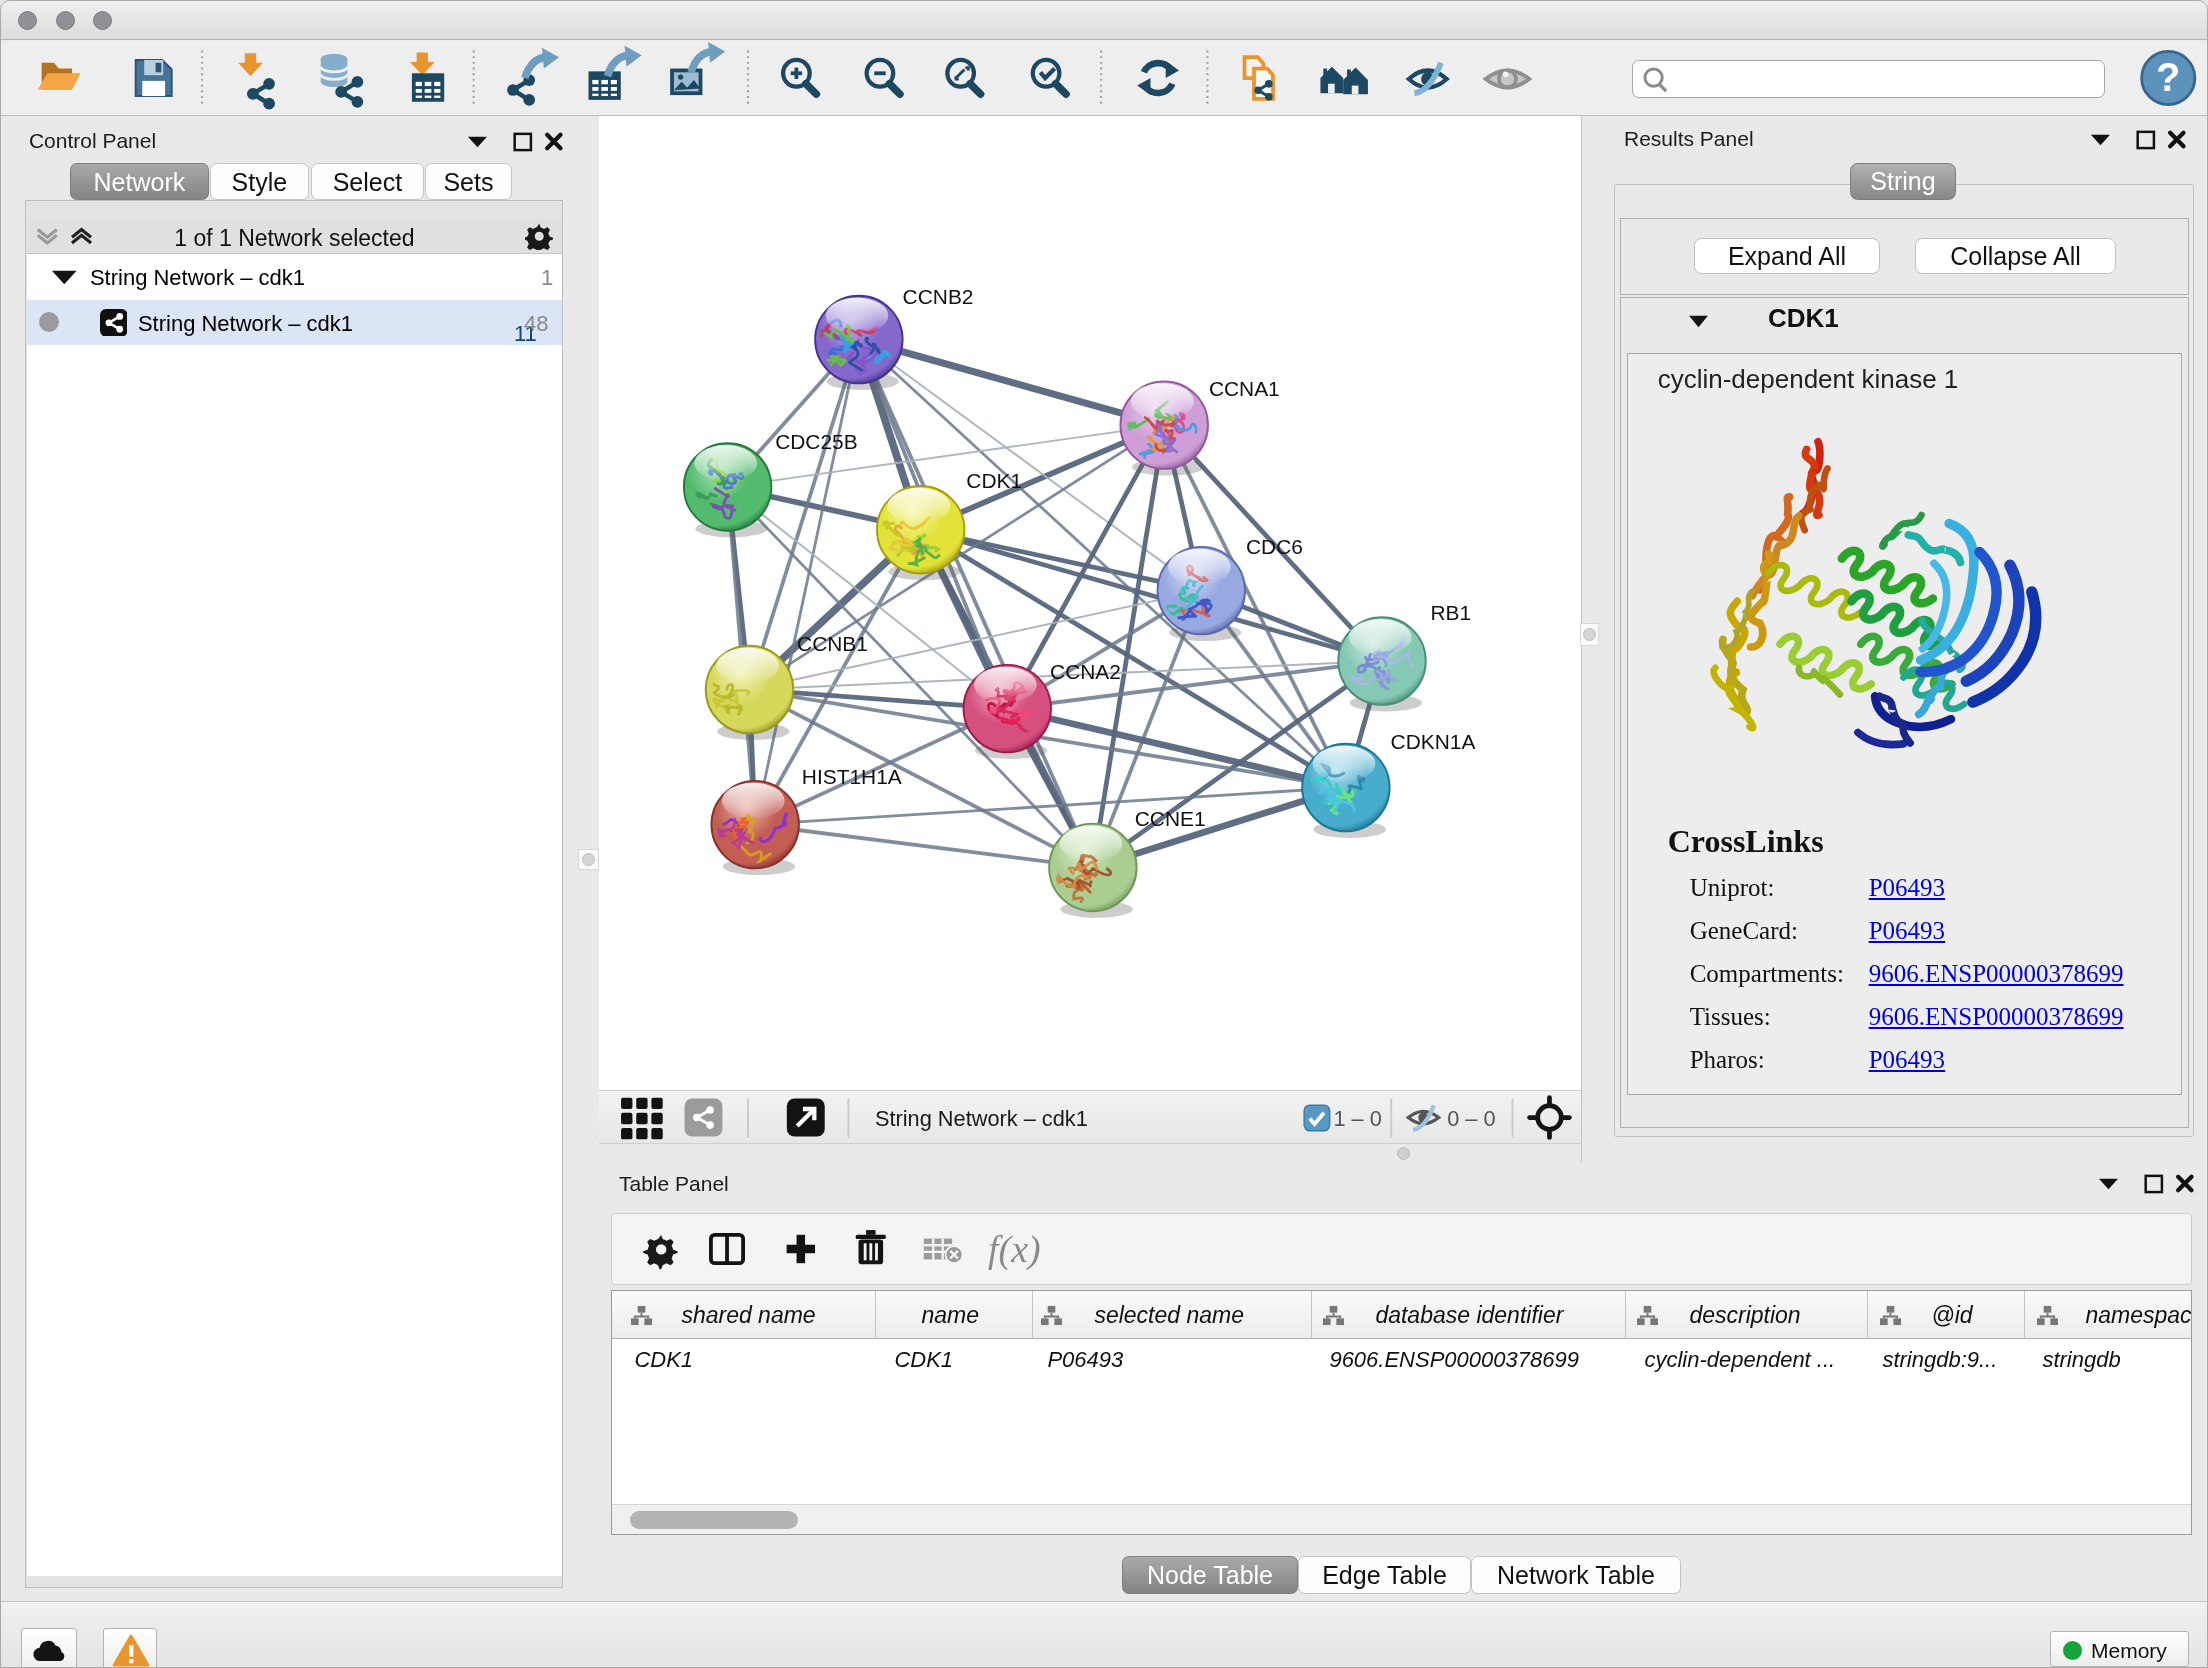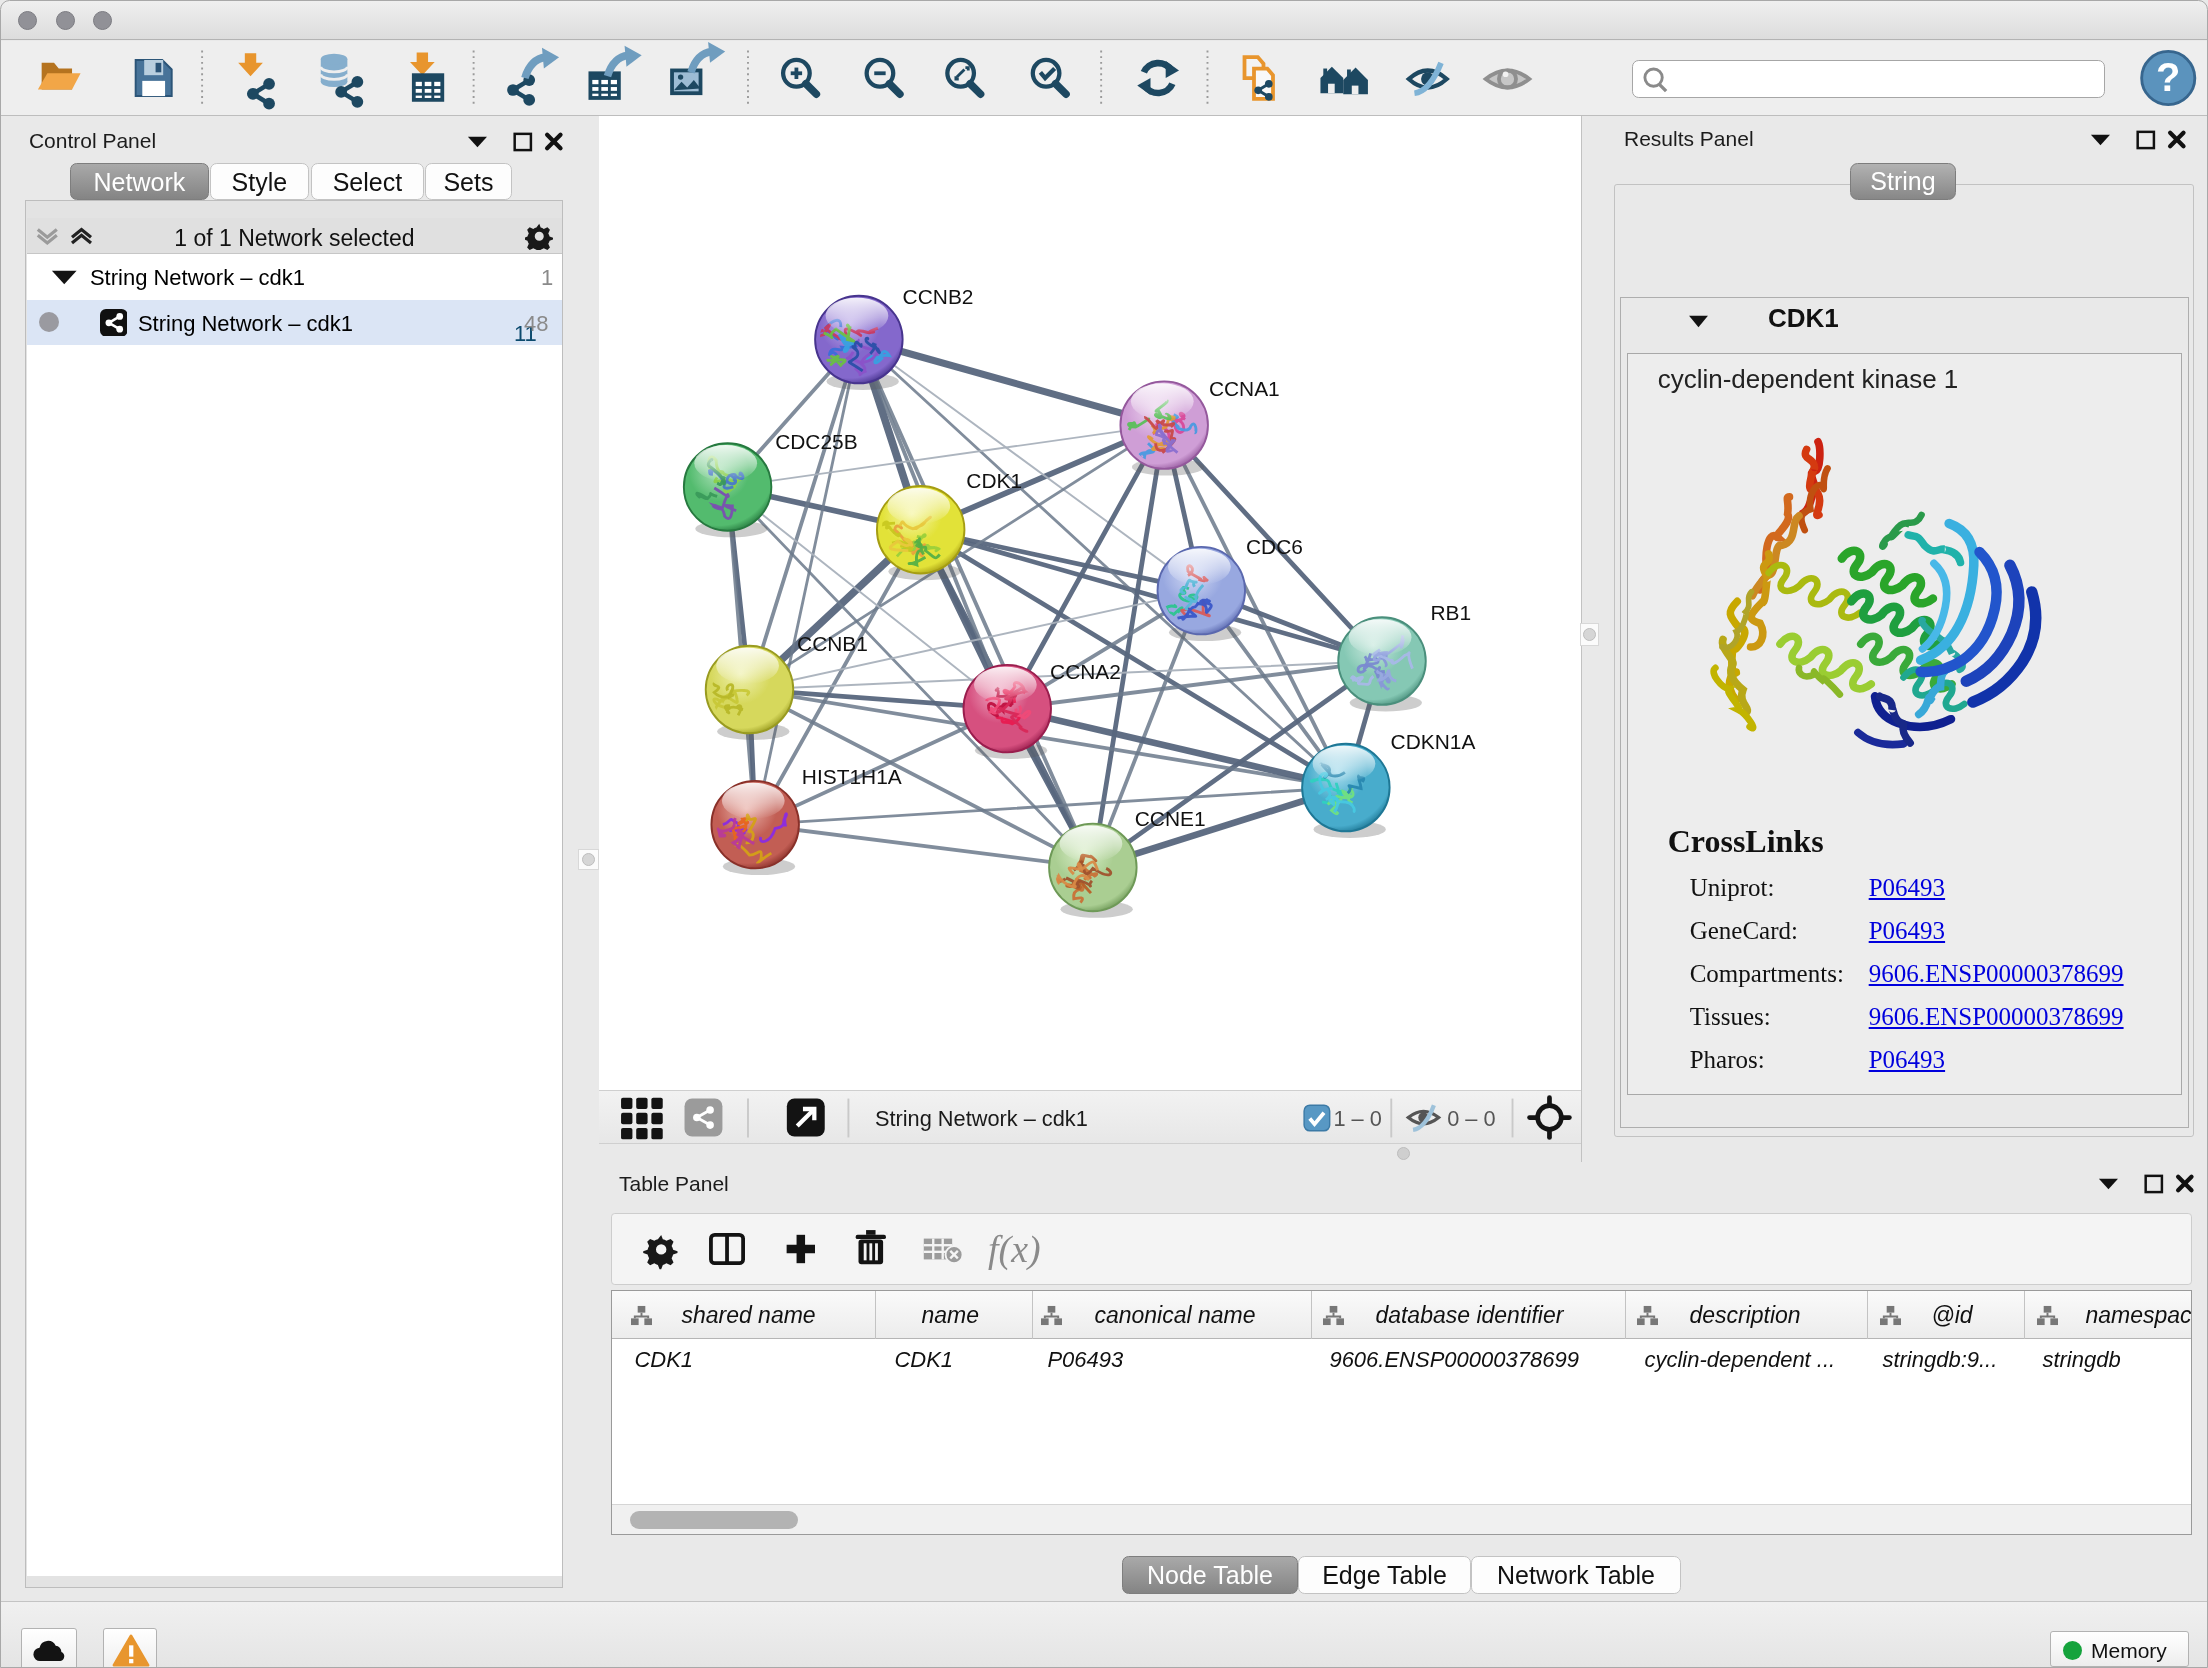--- a/index.html
+++ b/index.html
@@ -670,20 +670,24 @@
   </div>
   <div class="abs" id="results">
     <div class="ptitle" style="position:absolute;left:42px;top:11.4px;">Results Panel</div>
     <svg width="105" height="21" style="position:absolute;left:507px;top:13.3px" viewBox="0 0 110 22">
       <path d="M2,6 L22,6 L12,17 z" fill="#111"></path>
       <rect x="51" y="3" width="17" height="17" fill="none" stroke="#111" stroke-width="2.6"></rect>
       <path d="M85,4 L99,18 M99,4 L85,18" stroke="#111" stroke-width="4.5" stroke-linecap="round"></path>
     </svg>
     <div style="position:absolute;left:32px;top:68px;width:580px;height:953px;background:#e9e9e9;border:1px solid #c2c2c2;border-radius:2.9px;"></div>
     <div style="position:absolute;left:268px;top:47px;width:106px;height:37px;background:linear-gradient(#b2b2b2,#878787);border:1px solid #7d7d7d;border-radius:7.6px;color:#fff;font-size:25px;text-align:center;line-height:35px;">String</div>
+    <div style="position:absolute;left:38px;top:102px;width:569px;height:77px;background:#e9e9e9;border:1px solid #aeaeae;">
+      <div style="position:absolute;left:73px;top:19px;width:186px;height:36px;background:#fff;border:1px solid #c0c0c0;border-radius:7.6px;font-size:25px;color:#111;text-align:center;line-height:34px;">Expand All</div>
+      <div style="position:absolute;left:294px;top:19px;width:201px;height:36px;background:#fff;border:1px solid #c0c0c0;border-radius:7.6px;font-size:25px;color:#111;text-align:center;line-height:34px;">Collapse All</div>
+    </div>
     <div style="position:absolute;left:38px;top:181px;width:569px;height:831px;background:#e9e9e9;border:1px solid #aeaeae;">
       <svg width="23" height="17" style="position:absolute;left:66px;top:15px" viewBox="0 0 24 18">
         <path d="M2,3 L22,3 L12,15 z" fill="#131313"></path>
       </svg>
       <div style="position:absolute;left:147px;top:4.8px;font-size:26px;font-weight:bold;color:#111;">CDK1</div>
       <div style="position:absolute;left:5.7px;top:55px;width:555px;height:742px;background:#ededed;border:1px solid #a8a8a8;">
         <div style="position:absolute;left:30px;top:9.5px;font-size:26px;color:#222;">cyclin-dependent kinase 1</div>
         <svg style="position:absolute;left:38px;top:76px;" width="380" height="338" viewBox="0 0 400 355">
           <path d="M160,12C163,18 163,41 157,43C146,42 163,65 156,64C155,58 153,84 144,87" fill="none" stroke="#cc2211" stroke-width="8" stroke-opacity="1.0" stroke-linecap="round"></path>
           <path d="M148,20C142,32 158,28 156,41C159,30 144,69 156,62C170,73 153,93 161,89" fill="none" stroke="#d43a10" stroke-width="8" stroke-opacity="1.0" stroke-linecap="round"></path>
@@ -797,21 +801,21 @@
         <span class="hcol" style="left:69px;top:10.5px;">shared name</span>
         <span class="hcol" style="left:309px;top:10.5px;">name</span>
         <svg class="hicon" style="left:428px" width="23" height="21" viewBox="0 0 24 22">
           <g fill="#777">
             <rect x="8" y="1" width="8" height="7"></rect>
             <rect x="1" y="14" width="8" height="7"></rect>
             <rect x="15" y="14" width="8" height="7"></rect>
             <path d="M11,8 h2 v3 h-2 z M4,11 h16 v2 h-16 z M4,11 h2 v3 h-2 z M18,11 h2 v3 h-2 z"></path>
           </g>
         </svg>
-        <span class="hcol" style="left:482px;top:10.5px;">canonical name</span>
+        <span class="hcol" style="left:482px;top:10.5px;">selected name</span>
         <svg class="hicon" style="left:710px" width="23" height="21" viewBox="0 0 24 22">
           <g fill="#777">
             <rect x="8" y="1" width="8" height="7"></rect>
             <rect x="1" y="14" width="8" height="7"></rect>
             <rect x="15" y="14" width="8" height="7"></rect>
             <path d="M11,8 h2 v3 h-2 z M4,11 h16 v2 h-16 z M4,11 h2 v3 h-2 z M18,11 h2 v3 h-2 z"></path>
           </g>
         </svg>
         <span class="hcol" style="left:763px;top:10.5px;">database identifier</span>
         <svg class="hicon" style="left:1024px" width="23" height="21" viewBox="0 0 24 22">

